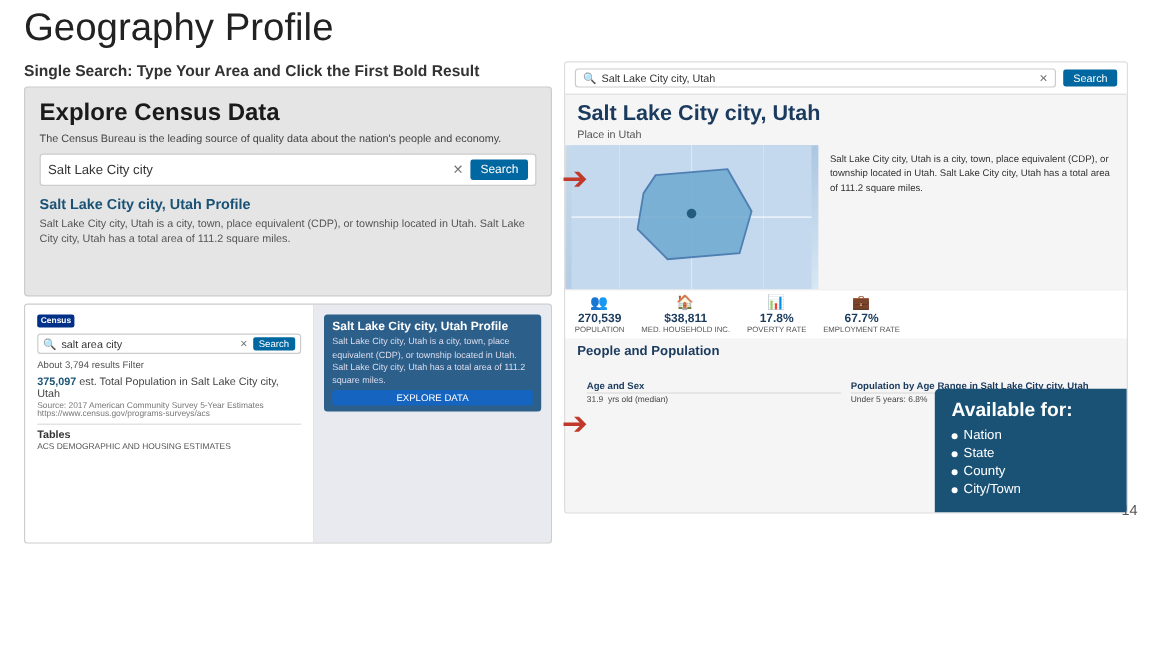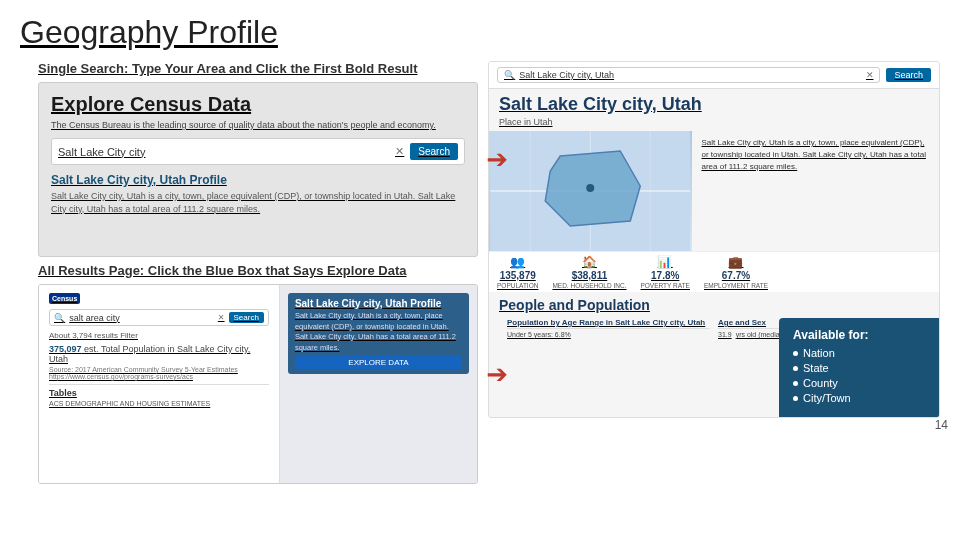--- a/index.html
+++ b/index.html
@@ -10,22 +10,21 @@
       height: 540px;
       overflow: hidden;
       position: relative;
     }
 
     .page {
       width: 960px;
       height: 440px;
       background: #fff;
       position: relative;
-      padding: 14px 20px;
-      text-decoration: underline;
+      padding: 4px 20px;
     }
 
     .page-title {
       font-size: 32px;
       font-weight: 400;
       color: #222;
       margin-bottom: 10px;
     }
 
     .subtitle {
@@ -340,41 +339,41 @@
       font-size: 8px;
       color: #333;
       line-height: 1.5;
     }
 
     .profile-people-section {
       padding: 5px 10px;
     }
 
     .profile-people-title {
-      font-size: 14px;
+      font-size: 11px;
       font-weight: 700;
       color: #1a3a5e;
-      margin-bottom: 3px;
+      margin-bottom: 16px;
     }
 
     
     .available-box {
       position: absolute;
       bottom: 0;
       right: 0;
       background: #1a5276;
       color: #fff;
       border-radius: 4px 0 0 0;
       padding: 10px 14px;
       min-width: 160px;
       z-index: 20;
     }
 
     .available-title {
-      font-size: 12px;
+      font-size: 16px;
       font-weight: 700;
       color: #fff;
       margin-bottom: 5px;
     }
 
     .available-list {
       list-style: none;
       padding: 0;
     }
 
@@ -410,21 +409,20 @@
       height: calc(100% - 55px);
     }
 
     .left-sections {
       width: 450px;
       display: flex;
       flex-direction: column;
       justify-content: space-between;
       gap: 6px;
       padding-right: 10px;
-      margin-left: 18px;
     }
 
     .right-section {
       flex: 1;
       position: relative;
     }
 
     .top-section {
       position: relative;
     }
@@ -541,21 +539,20 @@
           </div>
 
           <div class="census-result-title">Salt Lake City city, Utah Profile</div>
           <div class="census-result-desc">Salt Lake City city, Utah is a city, town, place equivalent (CDP), or township located in Utah. Salt Lake City city, Utah has a total area of 111.2 square miles.</div>
         </div>
 
         <div class="arrow-container-top">➔</div>
       </div>
 
       <div class="bottom-section">
-        <div class="subtitle2">All Results Page: Click the Blue Box that Says Explore Data</div>
 
         <div class="screenshot-box2">
 
           <div class="box2-left">
             <div class="census-logo">
               <div class="census-logo-box">Census</div>
             </div>
             <div class="box2-search-row">
               <span class="box2-search-icon">🔍</span>
               <span class="box2-search-text">salt area city</span>
@@ -619,21 +616,21 @@
 
               <circle cx="100" cy="57" r="4" fill="#1a5276" opacity="0.9"></circle>
             </svg>
           </div>
           <div class="profile-desc">Salt Lake City city, Utah is a city, town, place equivalent (CDP), or township located in Utah. Salt Lake City city, Utah has a total area of 111.2 square miles.</div>
         </div>
 
         <div class="stat-icon-area">
           <div class="stat-icon-col">
             <span class="stat-icon-symbol">👥</span>
-            <span class="stat-number">135,879</span>
+            <span class="stat-number">270,539</span>
             <span>POPULATION</span>
           </div>
           <div class="stat-icon-col">
             <span class="stat-icon-symbol">🏠</span>
             <span class="stat-number">$38,811</span>
             <span>MED. HOUSEHOLD INC.</span>
           </div>
           <div class="stat-icon-col">
             <span class="stat-icon-symbol">📊</span>
             <span class="stat-number">17.8%</span>
@@ -642,31 +639,31 @@
           <div class="stat-icon-col">
             <span class="stat-icon-symbol">💼</span>
             <span class="stat-number">67.7%</span>
             <span>EMPLOYMENT RATE</span>
           </div>
         </div>
 
         <div class="profile-people-section">
           <div class="profile-people-title">People and Population</div>
           <div class="people-pop-row">
-            <div class="people-pop-col">
-              <div class="people-pop-title">Population by Age Range in Salt Lake City city, Utah</div>
-              <div class="people-pop-row2">
-                <span>Under 5 years: 6.8%</span>
-              </div>
-            </div>
             <div class="people-pop-col">
               <div class="people-pop-title">Age and Sex</div>
               <div class="people-pop-row2">
                 <span>31.9</span>
                 <span> yrs old (median)</span>
+              </div>
+            </div>
+            <div class="people-pop-col">
+              <div class="people-pop-title">Population by Age Range in Salt Lake City city, Utah</div>
+              <div class="people-pop-row2">
+                <span>Under 5 years: 6.8%</span>
               </div>
             </div>
           </div>
         </div>
 
         <div class="available-box">
           <div class="available-title">Available for:</div>
           <ul class="available-list">
             <li>
               <span class="bullet-dot"></span>

